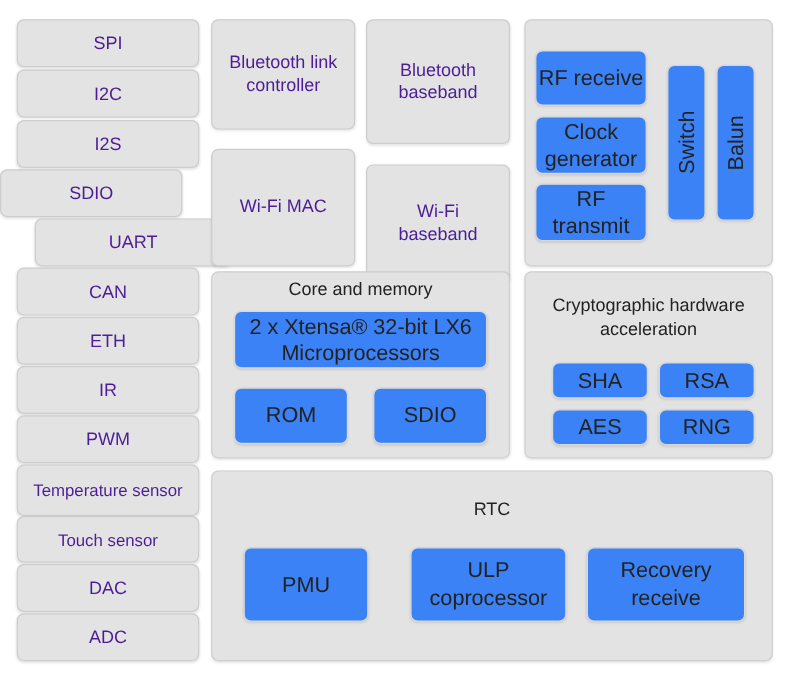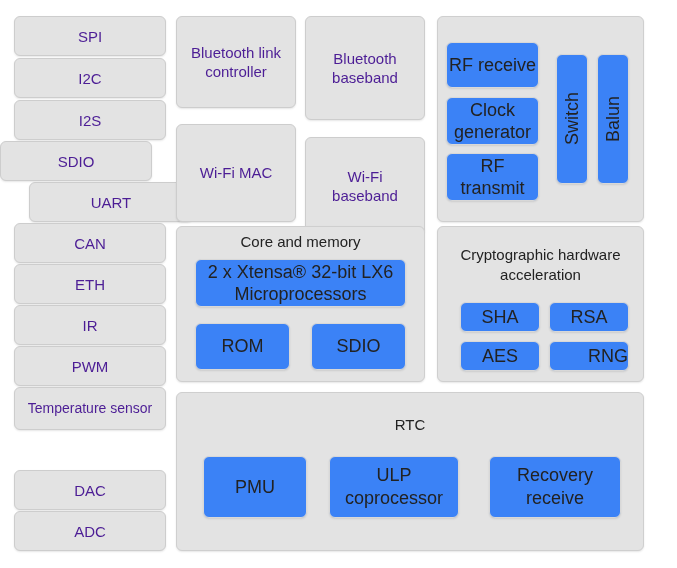--- a/index.html
+++ b/index.html
@@ -95,20 +95,23 @@
   </div>
   <div class="grey-item" style="left:14px; top:305px; width:152px; height:40px;">
     <span>IR</span>
   </div>
   <div class="grey-item" style="left:14px; top:346px; width:152px; height:40px;">
     <span>PWM</span>
   </div>
   <div class="grey-item" style="left:14px; top:387px; width:152px; height:43px; font-size:14px; line-height:1.2;">
     <span>Temperature sensor</span>
   </div>
+  <div class="grey-item" style="left:14px; top:430px; width:152px; height:39px; font-size:14px;">
+    <span>Touch sensor</span>
+  </div>
   <div class="grey-item" style="left:14px; top:470px; width:152px; height:40px;">
     <span>DAC</span>
   </div>
   <div class="grey-item" style="left:14px; top:511px; width:152px; height:40px;">
     <span>ADC</span>
   </div>
 
   <div class="grey-item" style="left:176px; top:16px; width:120px; height:92px; padding:0 8px; line-height:1.3;">
     <span>Bluetooth link controller</span>
   </div>
@@ -160,31 +163,31 @@
   </div>
   <div class="white-item" style="left:460px; top:302px; width:80px; height:30px;">
     <span>SHA</span>
   </div>
   <div class="white-item" style="left:549px; top:302px; width:80px; height:30px;">
     <span>RSA</span>
   </div>
   <div class="white-item" style="left:460px; top:341px; width:80px; height:30px;">
     <span>AES</span>
   </div>
-  <div class="white-item" style="left:549px; top:341px; width:80px; height:30px;justify-content:flex-end;">
+  <div class="white-item" style="left:549px; top:341px; width:80px; height:30px;">
     <span>RNG</span>
   </div>
 
   <div class="grey-box" style="left:176px; top:392px; width:468px; height:159px;"></div>
   <div class="group-title" style="left:176px; top:416px; width:468px;">
     <span>RTC</span>
   </div>
   <div class="white-item" style="left:203px; top:456px; width:104px; height:62px;">
     <span>PMU</span>
   </div>
-  <div class="white-item" style="left:329px; top:456px; width:130px; height:62px; line-height:1.3;">
+  <div class="white-item" style="left:342px; top:456px; width:130px; height:62px; line-height:1.3;">
     <span>ULP coprocessor</span>
   </div>
   <div class="white-item" style="left:489px; top:456px; width:132px; height:62px; line-height:1.3;">
     <span>Recovery receive</span>
   </div>
 
 </div>
 
 </body></html>

